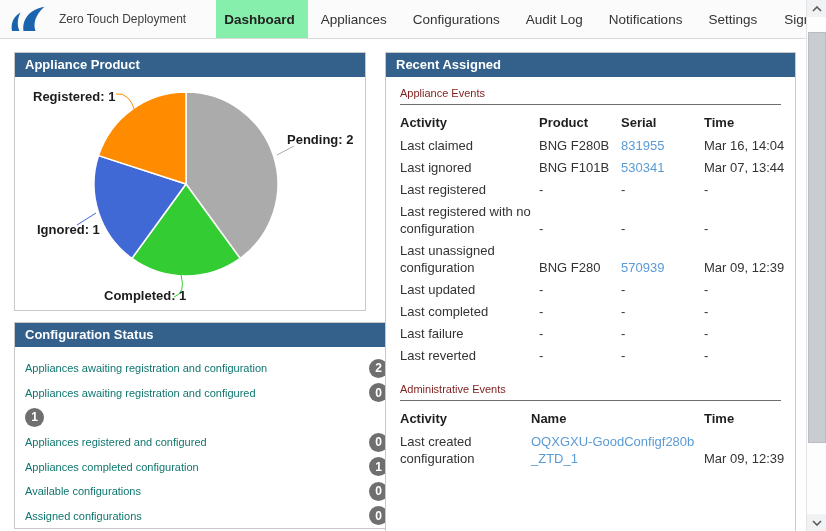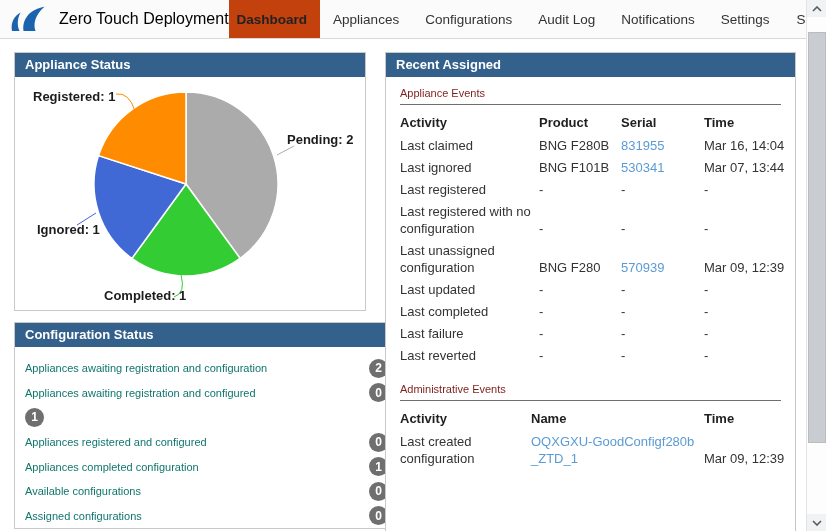--- a/index.html
+++ b/index.html
@@ -5,26 +5,26 @@
   * { margin:0; padding:0; box-sizing:border-box; }
   html,body { width:826px; height:531px; overflow:hidden; background:#fff;
     font-family:"Liberation Sans","DejaVu Sans",sans-serif; }
   #screen { position:relative; width:826px; height:531px; background:#fff; overflow:hidden; }
 
   
   .navbar { position:absolute; left:0; top:0; width:806px; height:39px;
     background:#fbfbfb; border-bottom:1px solid #d9d9d9;
     display:flex; align-items:stretch; }
   .logo-wrap { display:flex; align-items:center; padding:0 10px 0 9px; }
-  .app-title { display:flex; align-items:center; font-size:16px; color:#000000;
-    white-space:nowrap; }
+  .app-title { display:flex; align-items:center; font-size:12px; color:#404040;
+    padding-right:30px; white-space:nowrap; }
   .tabs { display:flex; align-items:stretch; }
   .tab { display:flex; align-items:center; padding:0 13px; font-size:13.5px;
     color:#333; cursor:pointer; white-space:nowrap; }
-  .tab.active { background:#c2410c; font-weight:700; color:#222;padding-left:8px; }
+  .tab.active { background:#86efac; font-weight:700; color:#222;padding-left:8px; }
   .signout { margin-left:auto; display:flex; align-items:center; padding:0 14px;
     font-size:13.5px; color:#333; cursor:pointer; white-space:nowrap; }
 
   
   .panel { position:absolute; background:#fff; border:1px solid #c9c9c9; }
   .panel-header { height:24px; background:#33618c; color:#fff; font-size:13px;
     font-weight:700; line-height:24px; padding-left:10px; }
   #appliance-panel { left:14px; top:52px; width:352px; height:259px; }
   #config-panel    { left:14px; top:322px; width:384px; height:207px; }
   #activity-panel  { left:385px; top:52px; width:411px; height:500px; border-bottom:none; }
@@ -81,21 +81,21 @@
       <div class="tab">Appliances</div>
       <div class="tab">Configurations</div>
       <div class="tab">Audit Log</div>
       <div class="tab">Notifications</div>
       <div class="tab">Settings</div>
     </nav>
     <div class="signout">Sign Out</div>
   </div>
 
   <section class="panel" id="appliance-panel">
-    <div class="panel-header">Appliance Status</div>
+    <div class="panel-header">Appliance Product</div>
     <div class="pie-wrap">
       <svg id="pie-svg" width="350" height="233" viewBox="0 0 350 233">
           <path d="M171,107 L171.0,15.0 A92,92 0 0 1 225.1,181.4 Z" fill="#ababab" stroke="#fff" stroke-width="1.5"></path>
           <path d="M262,78 L279,69" fill="none" stroke="#ababab" stroke-width="1"></path>
           <text x="272" y="67" class="pie-label">Pending: 2</text>
           <path d="M171,107 L225.1,181.4 A92,92 0 0 1 116.9,181.4 Z" fill="#33cc33" stroke="#fff" stroke-width="1.5"></path>
           <path d="M166,198 Q171,216 159,220" fill="none" stroke="#33cc33" stroke-width="1"></path>
           <text x="89" y="223" class="pie-label">Completed: 1</text>
           <path d="M171,107 L116.9,181.4 A92,92 0 0 1 83.5,78.6 Z" fill="#4169d6" stroke="#fff" stroke-width="1.5"></path>
           <path d="M81,136 L62,148" fill="none" stroke="#4169d6" stroke-width="1"></path>

